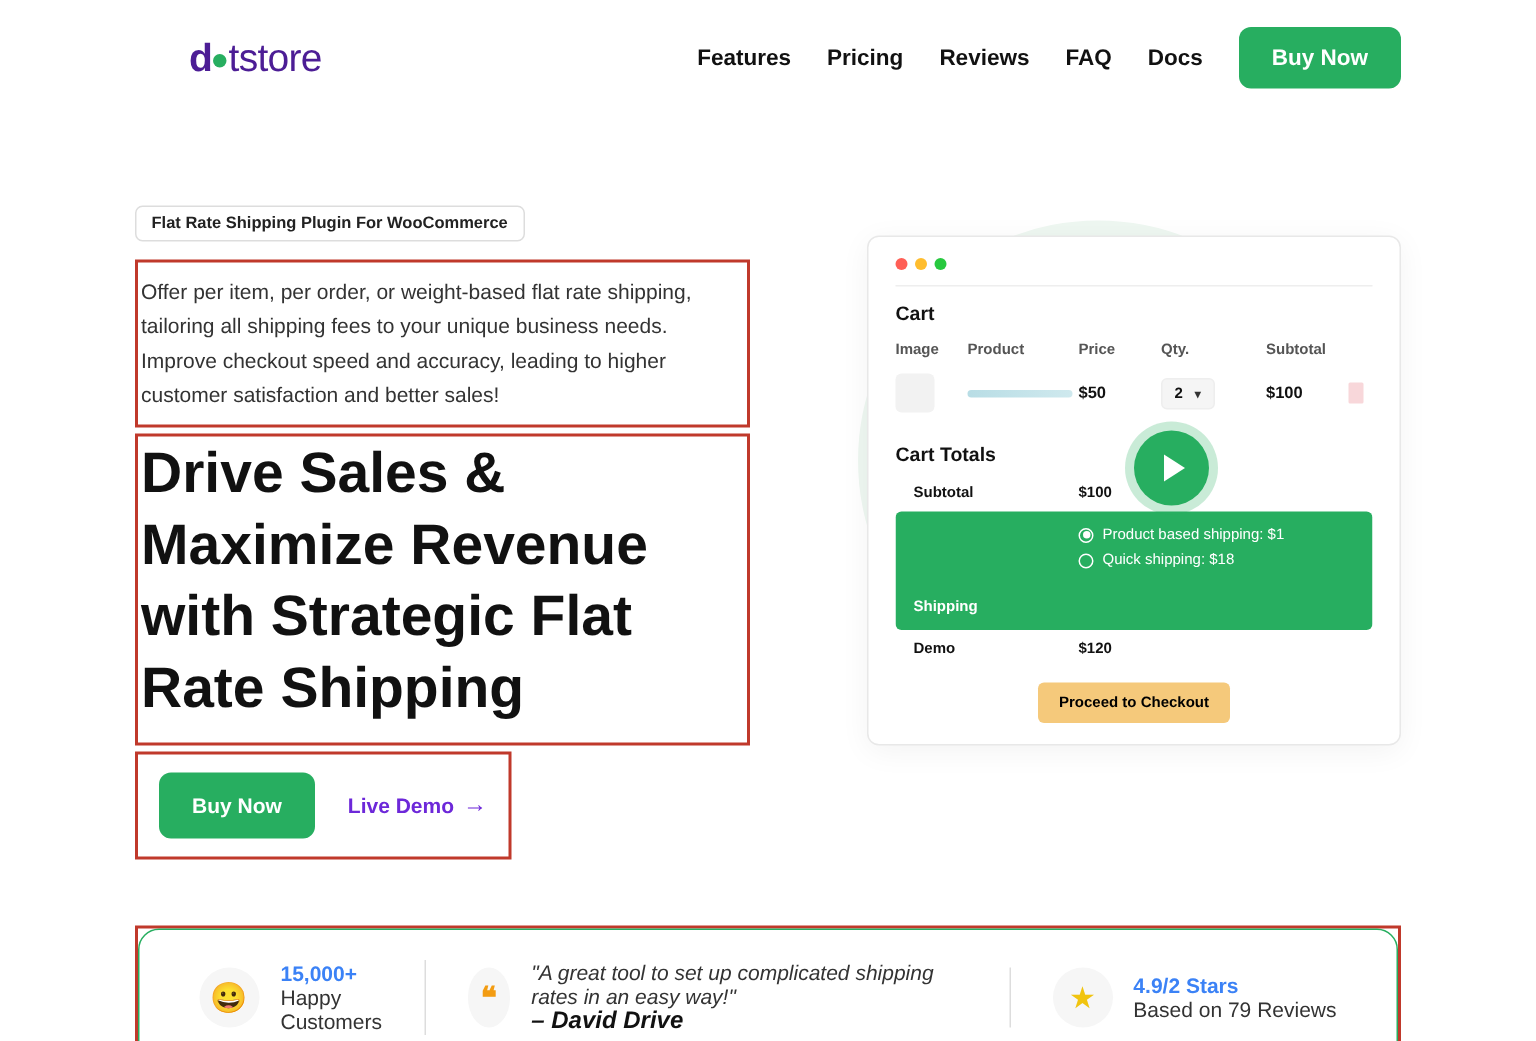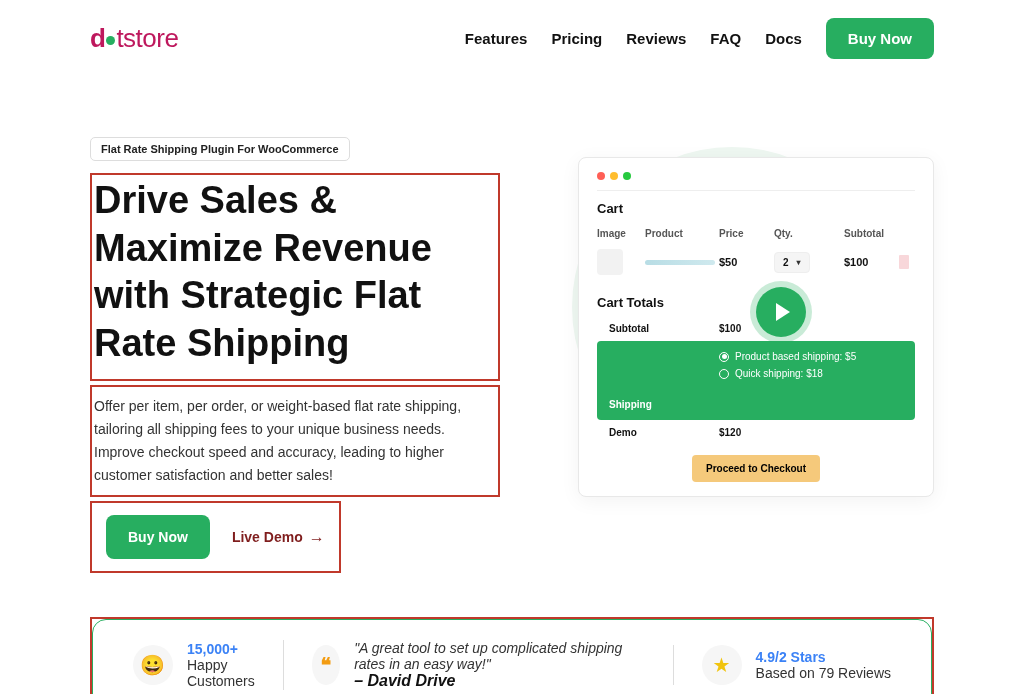--- a/index.html
+++ b/index.html
@@ -1,36 +1,36 @@
 <!DOCTYPE html>
 <html><head>
 <meta charset="utf-8">
 <style>
   * { margin: 0; padding: 0; box-sizing: border-box; }
   body { font-family: -apple-system, BlinkMacSystemFont, "Segoe UI", Arial, sans-serif; background: #fff; color: #111; width: 1024px; }
   
   .header { display: flex; justify-content: space-between; align-items: center; padding: 18px 90px; }
-  .logo { font-size: 26px; font-weight: 400; letter-spacing: -0.5px; color: #be185d; }
+  .logo { font-size: 26px; font-weight: 400; letter-spacing: -0.5px; color: #4c1d95; margin-left: 36px; }
   .logo .bold { font-weight: 800; }
   .logo .dot { display: inline-block; width: 9px; height: 9px; background: #27ae60; border-radius: 50%; margin: 0 1px; position: relative; top: -2px; }
   .nav { display: flex; align-items: center; gap: 24px; }
   .nav a { color: #111; text-decoration: none; font-weight: 700; font-size: 15px; }
   .btn-primary { background: #27ae60; color: #fff; border: none; padding: 12px 22px; border-radius: 8px; font-weight: 700; font-size: 15px; cursor: pointer; }
   
   .hero { display: flex; padding: 60px 90px 20px; gap: 30px; align-items: flex-start; }
   .hero-left { flex: 0 0 410px; }
   .tag { display: inline-block; border: 1px solid #ddd; border-radius: 5px; padding: 5px 10px; font-size: 11px; font-weight: 600; color: #222; margin-bottom: 12px; }
   .redbox { border: 2px solid #c0392b; }
   .title-box { padding: 2px 2px 12px 2px; margin-bottom: 4px; }
   .title-box h1 { font-size: 38px; font-weight: 800; line-height: 1.25; }
   .desc-box { padding: 8px 2px; margin-bottom: 4px; }
   .desc-box p { font-size: 14px; line-height: 1.65; color: #333; }
   .cta-box { display: inline-flex; align-items: center; gap: 22px; padding: 12px 14px; }
   .btn-green { background: #27ae60; color: #fff; border: none; padding: 14px 22px; border-radius: 8px; font-weight: 700; font-size: 14px; cursor: pointer; }
-  .link-demo { color: #7f1d1d; font-weight: 700; font-size: 14px; text-decoration: none; display: inline-flex; align-items: center; gap: 6px; }
+  .link-demo { color: #6d28d9; font-weight: 700; font-size: 14px; text-decoration: none; display: inline-flex; align-items: center; gap: 6px; }
   .arrow { font-size: 16px; }
 
   .hero-right { flex: 1; position: relative; padding-top: 20px; }
   .bg-circle { position: absolute; width: 320px; height: 320px; border-radius: 50%; background: #eef7f1; top: 10px; left: 50%; transform: translateX(-50%); z-index: 0; }
   .cart-card { position: relative; z-index: 1; background: #fff; border-radius: 8px; border: 1px solid #e8e8e8; box-shadow: 0 4px 20px rgba(0,0,0,0.05); padding: 14px 18px; width: 356px; margin-left: auto; }
   .win-dots { display: flex; gap: 5px; border-bottom: 1px solid #eee; padding-bottom: 10px; margin-bottom: 10px; }
   .wd { width: 8px; height: 8px; border-radius: 50%; }
   .wd.r { background: #ff5f56; } .wd.y { background: #ffbd2e; } .wd.g { background: #27c93f; }
   .cart-title { font-weight: 700; font-size: 13px; margin-bottom: 8px; }
   .cart-hdr { display: flex; font-size: 10px; color: #555; font-weight: 600; padding: 4px 0; }
@@ -80,25 +80,25 @@
     <a href="#">Reviews</a>
     <a href="#">FAQ</a>
     <a href="#">Docs</a>
     <button class="btn-primary">Buy Now</button>
   </div>
 </div>
 
 <div class="hero">
   <div class="hero-left">
     <div class="tag">Flat Rate Shipping Plugin For WooCommerce</div>
+    <div class="redbox desc-box">
+      <p>Offer per item, per order, or weight-based flat rate shipping, tailoring all shipping fees to your unique business needs. Improve checkout speed and accuracy, leading to higher customer satisfaction and better sales!</p>
+    </div>
     <div class="redbox title-box">
       <h1>Drive Sales &amp; Maximize Revenue with Strategic Flat Rate Shipping</h1>
-    </div>
-    <div class="redbox desc-box">
-      <p>Offer per item, per order, or weight-based flat rate shipping, tailoring all shipping fees to your unique business needs. Improve checkout speed and accuracy, leading to higher customer satisfaction and better sales!</p>
     </div>
     <div class="redbox cta-box">
       <button class="btn-green">Buy Now</button>
       <a href="#" class="link-demo">
         <span>Live Demo</span>
         <span class="arrow">→</span>
       </a>
     </div>
   </div>
 
@@ -145,21 +145,21 @@
       <div class="totals">
         <div class="trow">
           <span class="lbl">Subtotal</span>
           <span class="val">$100</span>
         </div>
         <div class="ship-row">
           <span class="lbl">Shipping</span>
           <div class="ship-opts">
             <div class="radio">
               <span class="rcirc on"></span>
-              <span>Product based shipping: $5</span>
+              <span>Product based shipping: $1</span>
             </div>
             <div class="radio">
               <span class="rcirc"></span>
               <span>Quick shipping: $18</span>
             </div>
           </div>
         </div>
         <div class="trow">
           <span class="lbl">Demo</span>
           <span class="val">$120</span>

